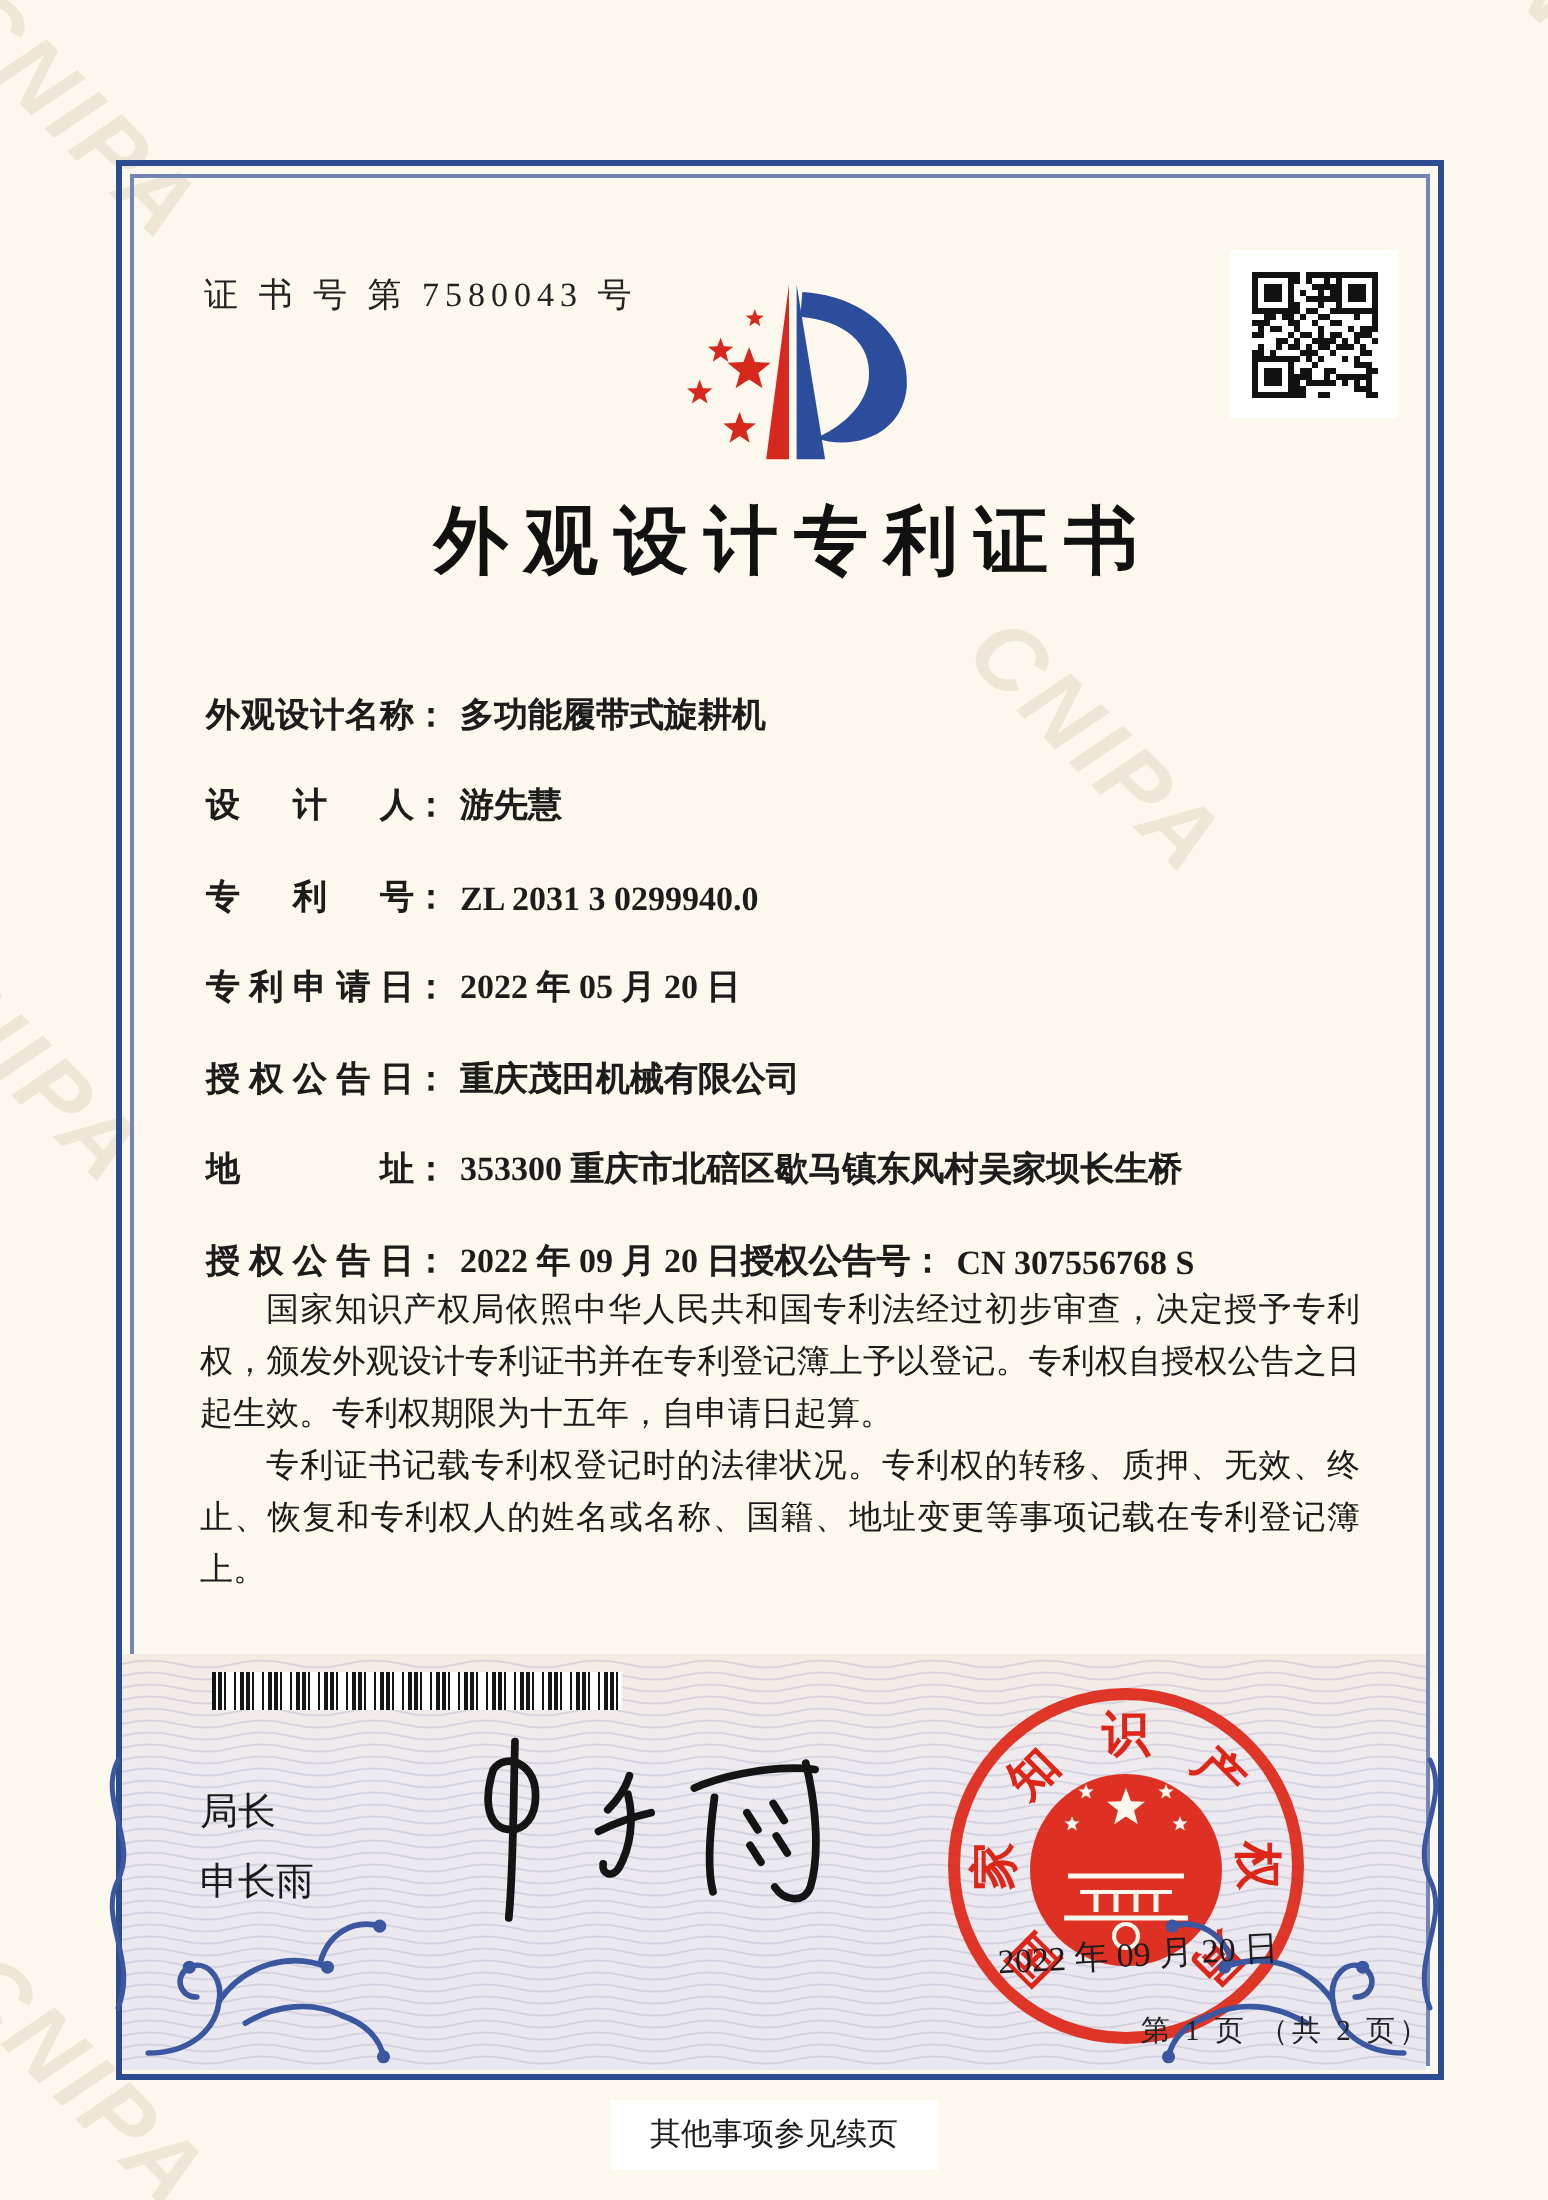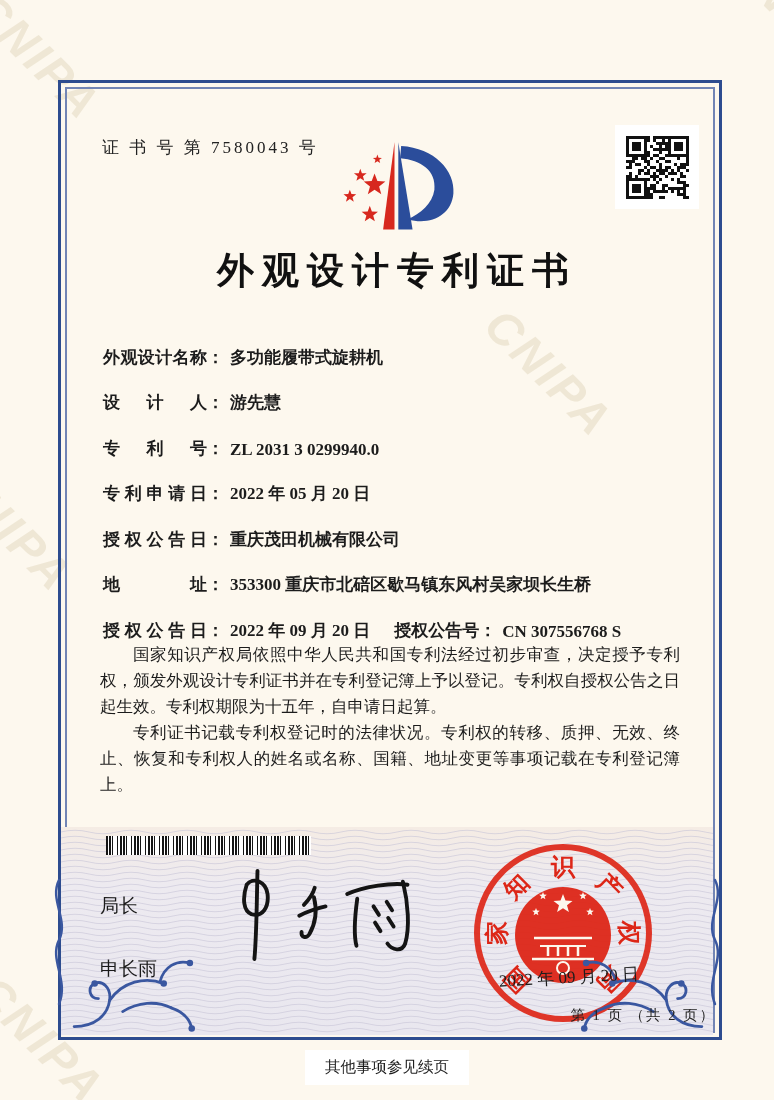--- a/index.html
+++ b/index.html
@@ -24,38 +24,38 @@
   .logo{position:absolute;left:328px;top:130px;z-index:3;}
 
   .title{position:absolute;left:58px;top:246px;width:658px;text-align:center;
          font-size:37px;font-weight:bold;letter-spacing:8px;padding-left:20px;box-sizing:border-box;
          color:#111;z-index:3;}
 
   .fields{position:absolute;left:103px;top:323px;width:580px;z-index:3;font-size:17px;color:#1c1c1c;}
   .f-row{height:45.5px;display:flex;align-items:flex-end;white-space:nowrap;font-weight:bold;}
   .f-label{display:inline-block;width:104px;text-align-last:justify;}
   .f-colon{margin-right:6px;}
-  .f-label2{margin-left:24px;}
+  .f-label2{}
 
   .paras{position:absolute;left:100px;top:642px;width:580px;z-index:3;
          font-size:16.5px;line-height:26px;color:#1c1c1c;text-align:justify;}
   .paras p{margin:0;text-indent:2em;}
 
   
   .panel{position:absolute;left:61px;top:827px;width:652px;height:208px;z-index:2;
          background:linear-gradient(180deg,#f5ece4 0%,#edeaf0 28%,#e9e7ef 100%);}
   .panel svg{position:absolute;inset:0;}
 
   .barcode{position:absolute;left:106px;top:836px;width:205px;height:19px;z-index:3;background-color:#fff;
     background-image:repeating-linear-gradient(90deg,#151515 0 2px,#fff 2px 3px,#151515 3px 5px,#fff 5px 6px,#151515 6px 7px,#fff 7px 11px,#151515 11px 12px,#fff 12px 14px);}
 
   .role{position:absolute;left:100px;top:893px;font-family:Liberation Mono, monospace;
         font-size:19px;color:#1a1a1a;z-index:4;}
   .name{position:absolute;left:100px;top:928px;font-family:"Liberation Sans","DejaVu Sans",sans-serif;
-        font-size:19px;color:#1a1a1a;z-index:4;margin-top:28px;}
+        font-size:19px;color:#1a1a1a;z-index:4;}
   .sig{position:absolute;left:208px;top:866px;z-index:4;}
 
   .seal{position:absolute;left:468px;top:838px;z-index:4;}
   .seal text{font-family:"Liberation Serif","DejaVu Serif",serif;}
   .seal-date{position:absolute;left:478px;top:966px;width:182px;text-align:center;
              font-size:17px;color:#1d1d1d;transform:rotate(-3deg);z-index:5;white-space:nowrap;}
 
   .page-info{position:absolute;left:58px;top:1006px;width:658px;text-align:right;
              font-size:14.5px;color:#222;z-index:5;letter-spacing:2px;}
 

